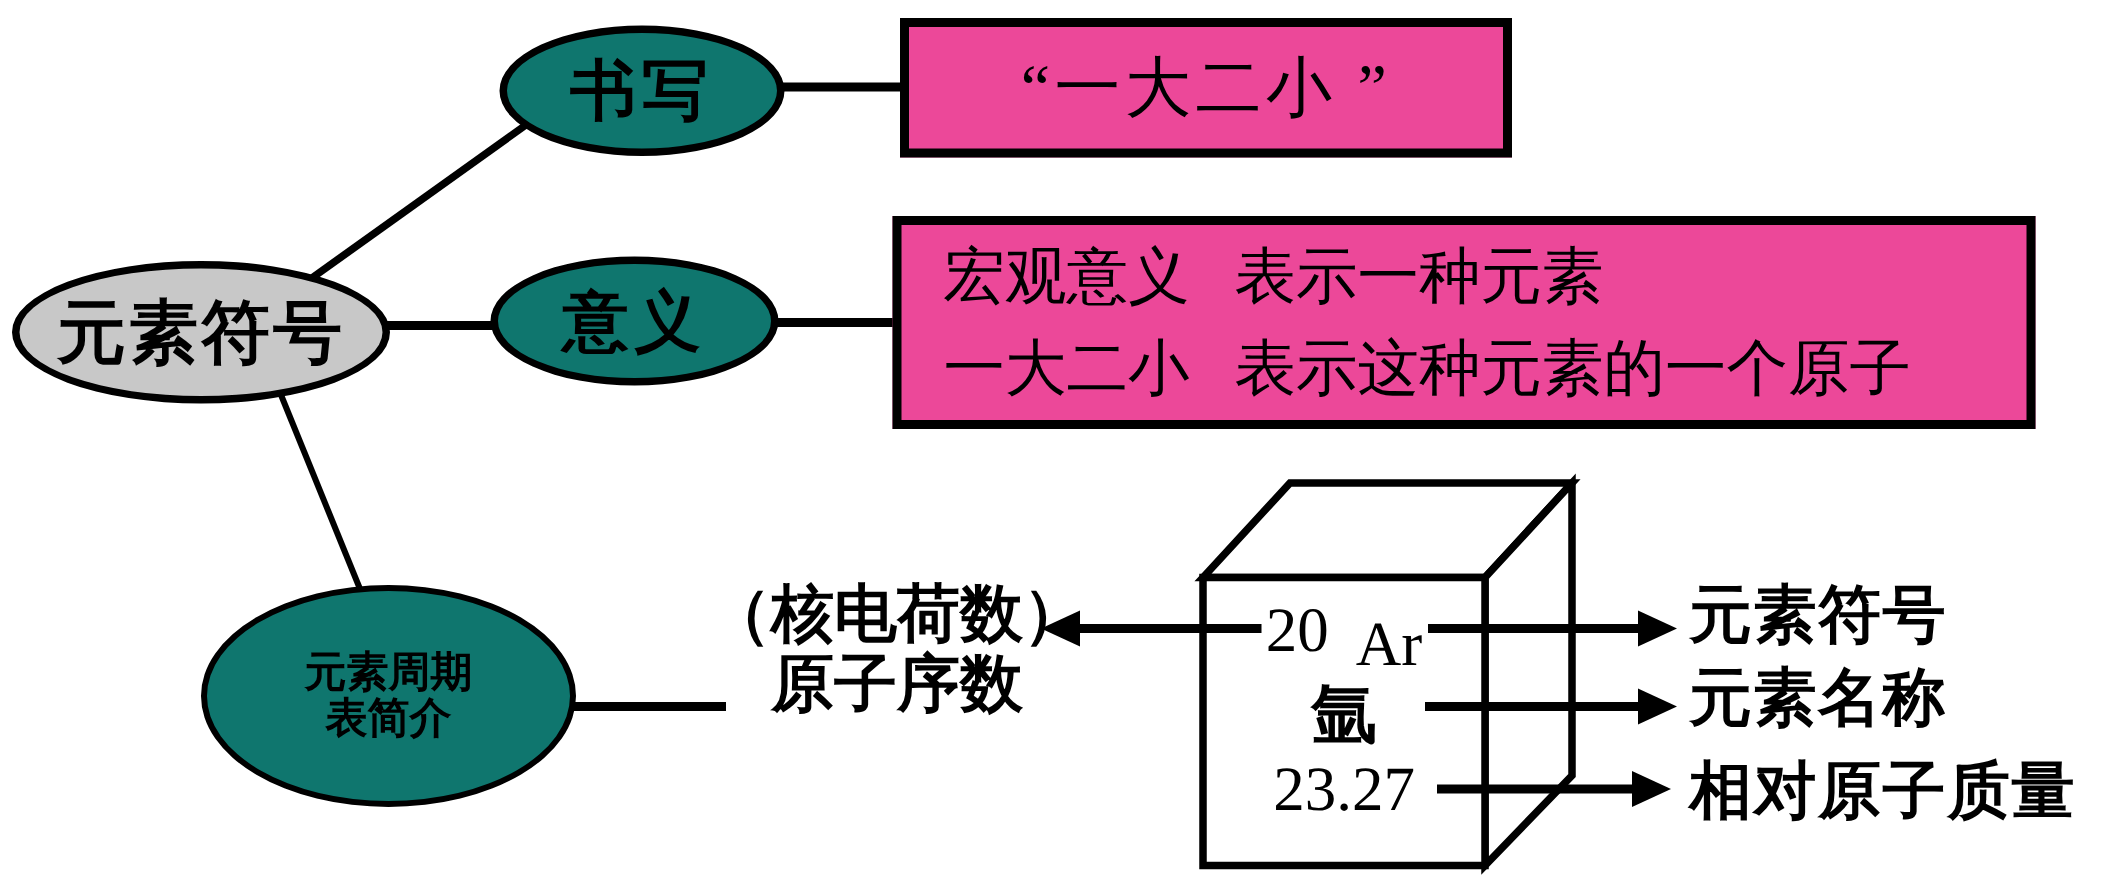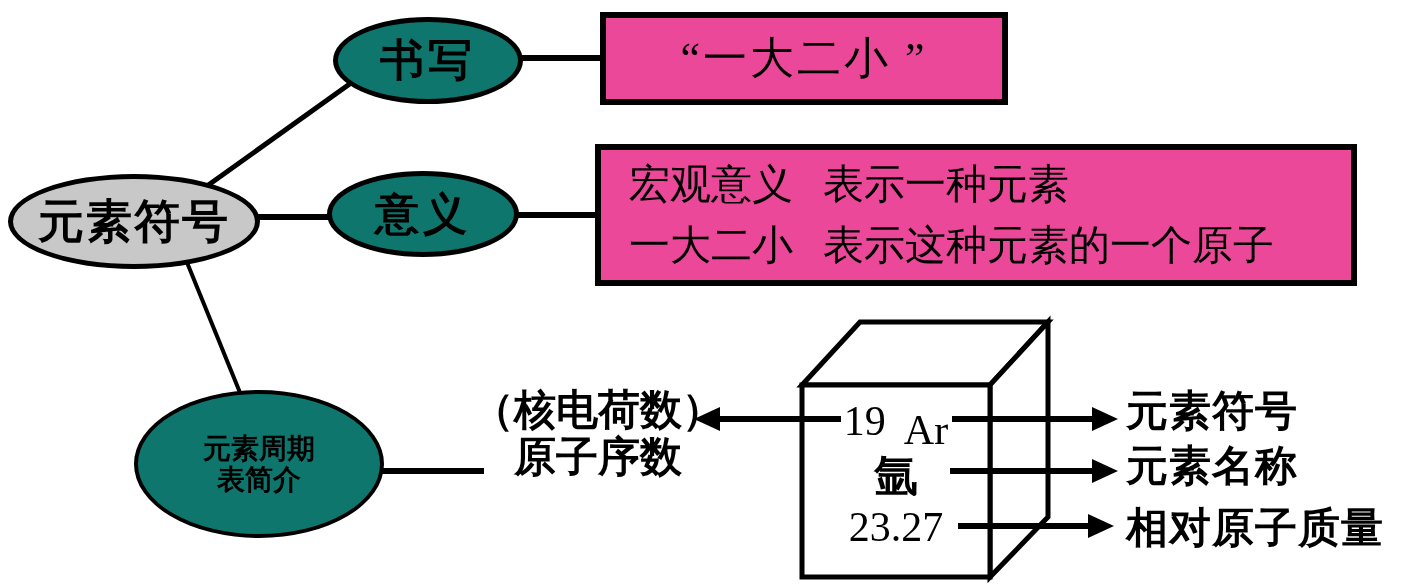--- a/index.html
+++ b/index.html
@@ -101,21 +101,21 @@
       <span>一大二小</span><span class="desc">表示这种元素的一个原子</span>
     </div>
   </div>
 
   <div class="atomic-label">
     <div>（核电荷数）</div>
     <div>原子序数</div>
   </div>
 
   <div class="cube-row row1">
-    <span>19</span>
+    <span>20</span>
     <span class="sym">Ar</span>
   </div>
   <div class="cube-row row2">
     <span>氩</span>
   </div>
   <div class="cube-row row3">
     <span>23.27</span>
   </div>
 
   <div class="right-label rl0">元素符号</div>

